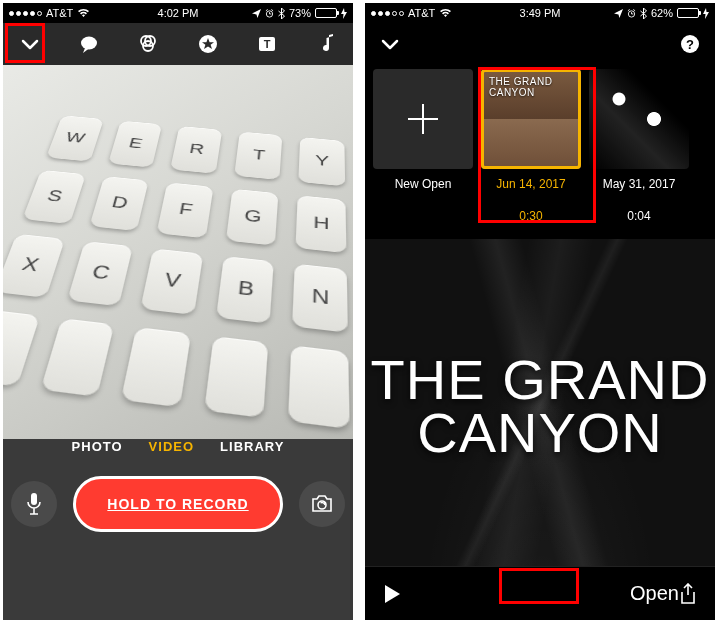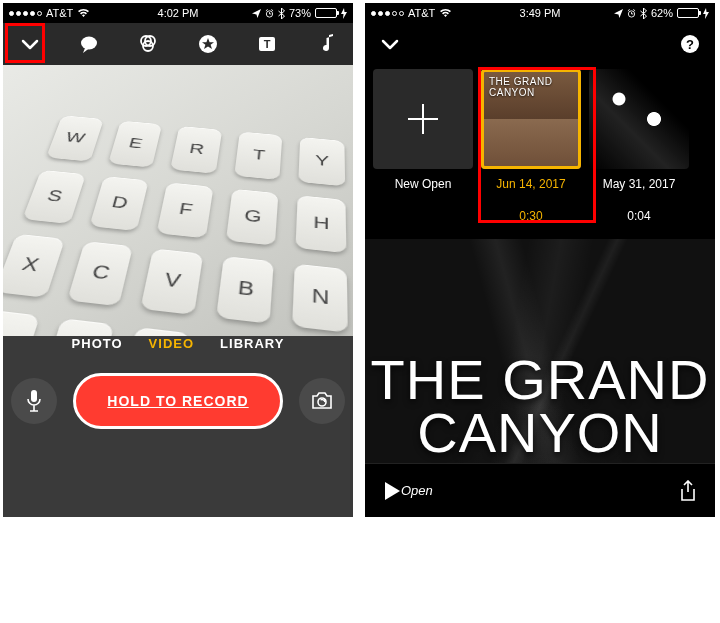--- a/index.html
+++ b/index.html
@@ -5,21 +5,21 @@
   * { box-sizing: border-box; margin: 0; padding: 0; }
   html, body { background: #fff; }
   body {
     display: flex;
     gap: 12px;
     padding: 3px;
     font-family: -apple-system, "Helvetica Neue", Helvetica, Arial, sans-serif;
   }
   .phone {
     width: 350px;
-    height: 514px;
+    height: 617px;
     background: #000;
     position: relative;
     color: #fff;
     overflow: hidden;
   }
   
   .status-bar {
     height: 20px;
     display: flex;
     align-items: center;
@@ -193,21 +193,21 @@
   }
   .right-bottom-bar {
     position:absolute; left:0; right:0; bottom:0;
     height: 54px;
     background:#000;
     border-top: 1px solid #222;
     display:flex; align-items:center;
     padding: 0 18px;
   }
   .right-bottom-bar .center {
-    flex:1; text-align:left; font-size: 13px; font-style: italic;
+    flex:1; text-align:right; font-size: 20px;
   }
 
   svg { display:block; }
 </style>
 </head>
 <body>
 
 <div class="phone left-screen">
 
   <div class="status-bar">

